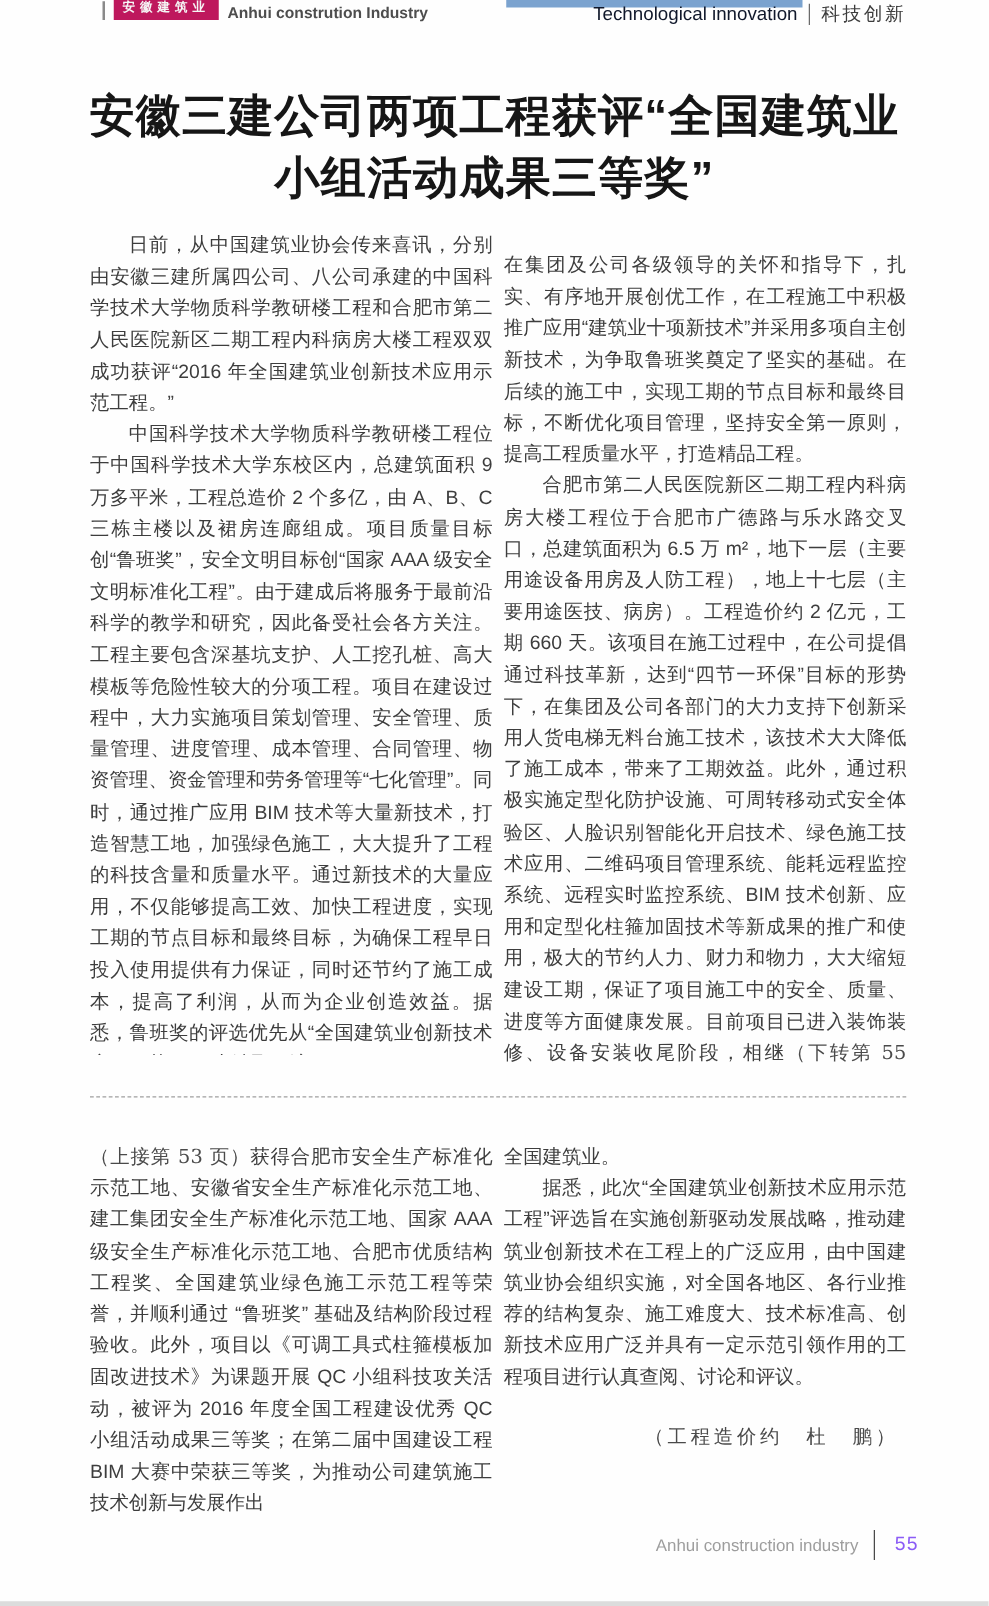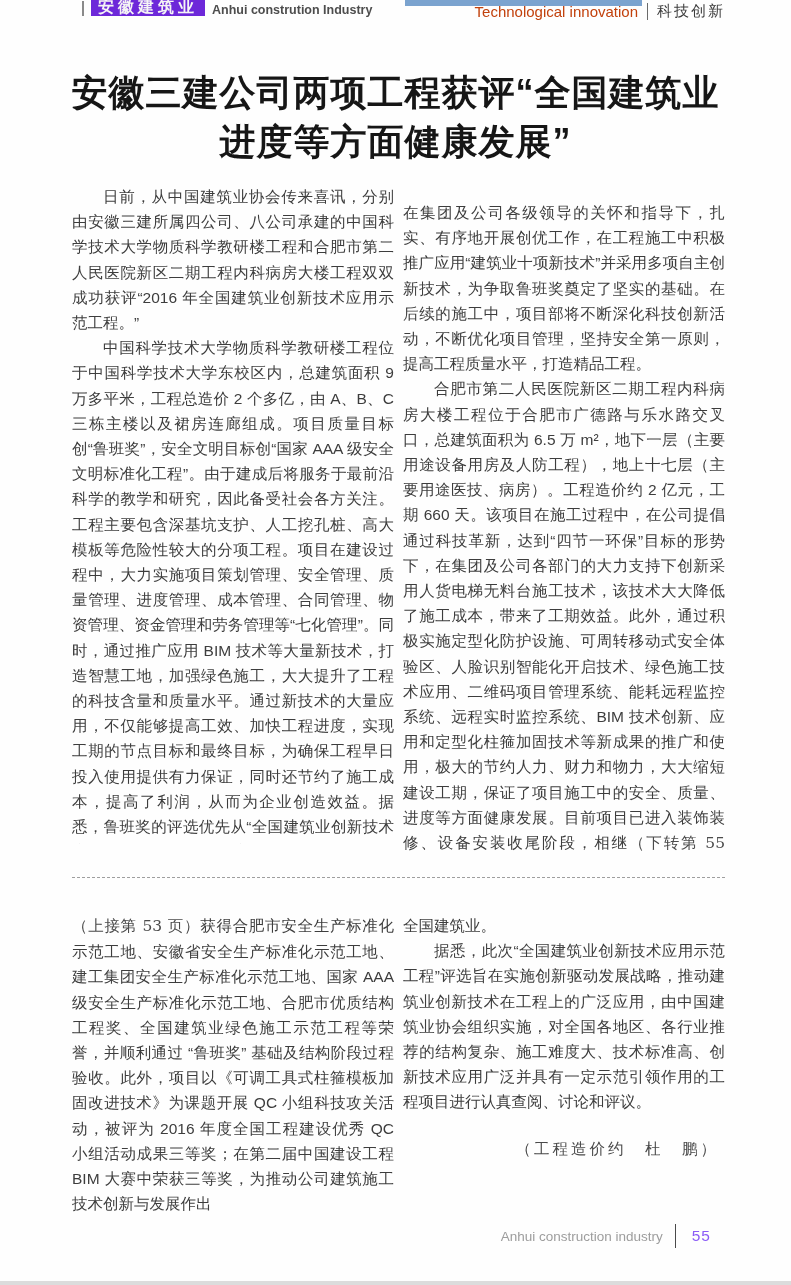--- a/index.html
+++ b/index.html
@@ -13,38 +13,38 @@
     overflow: hidden;
   }
 
   
   .hdr-left {
     position: absolute; left: 82px; top: 0;
     display: flex; align-items: flex-start;
   }
   .hdr-tick { width: 2px; height: 15px; background: #8a8a8a; margin-right: 7px; margin-top: 1px; }
   .hdr-brand-box {
-    background: #6d28d9; color: #f5f5f5;
-    font-size: 16px; font-weight: bold; letter-spacing: 4px;
+    background: #be185d; color: #f5f5f5;
+    font-size: 10px; font-weight: bold; letter-spacing: 4px;
     padding: 0 7px; height: 16px; line-height: 13px;
     overflow: hidden; display: block;
   }
   .hdr-brand-en {
     font-size: 12.5px; font-weight: bold; color: #4d4d4d;
     margin-left: 7px; margin-top: 3px; white-space: nowrap;
   }
   .hdr-accent-bar {
     position: absolute; left: 405px; top: 0;
     width: 237px; height: 6px; background: #7ba3cf;
   }
   .hdr-right {
     position: absolute; right: 66px; top: 2px;
     display: flex; align-items: center;
   }
-  .hdr-section-en { color: #c2410c; font-size: 15px; white-space: nowrap; }
+  .hdr-section-en { color: #0f172a; font-size: 15px; white-space: nowrap; }
   .hdr-sep { width: 1px; height: 17px; background: #6b6b6b; margin: 0 9px; }
   .hdr-section-cn { color: #3c3c3c; font-size: 15px; letter-spacing: 2px; white-space: nowrap; }
 
   
   .title {
     position: absolute; left: 60px; width: 671px; top: 68px;
     text-align: center; color: #161616;
     font-weight: bold; font-size: 36px; line-height: 49px;
     letter-spacing: 1px;
   }
@@ -66,21 +66,21 @@
   .col-bl { left: 72px;  top: 913px; }
   .col-br { left: 403px; top: 913px; }
   .kai { font-family: "DejaVu Serif", serif; color: #4a4a4a; }
   .signature {
     text-align: right; padding-right: 6px; margin-top: 22px !important;
     letter-spacing: 3px;
   }
 
   
   .footer {
-    position: absolute; right: 80px; top: 1224px;
+    position: absolute; right: 56px; top: 1224px;
     display: flex; align-items: center;
   }
   .footer-journal { color: #9d9d9d; font-size: 13.5px; white-space: nowrap; }
   .footer-sep { width: 1px; height: 24px; background: #4a4a4a; margin-left: 12px; margin-right: 16px; }
   .footer-page { color: #8b5cf6; font-size: 15.5px; letter-spacing: 1px; }
 
   .page-bottom-edge {
     position: absolute; left: 0; bottom: 0; width: 100%; height: 4px;
     background: #dcdcdc;
   }
@@ -97,29 +97,29 @@
   </div>
   <div class="hdr-accent-bar"></div>
   <div class="hdr-right">
     <span class="hdr-section-en">Technological innovation</span>
     <span class="hdr-sep"></span>
     <span class="hdr-section-cn">科技创新</span>
   </div>
 
   <div class="title">
     <div>安徽三建公司两项工程获评“全国建筑业</div>
-    <div>进度等方面健康发展”</div>
+    <div>小组活动成果三等奖”</div>
   </div>
 
   <div class="col col-tl">
     <p class="indent">日前，从中国建筑业协会传来喜讯，分别由安徽三建所属四公司、八公司承建的中国科学技术大学物质科学教研楼工程和合肥市第二人民医院新区二期工程内科病房大楼工程双双成功获评“2016 年全国建筑业创新技术应用示范工程。”</p>
     <p class="indent">中国科学技术大学物质科学教研楼工程位于中国科学技术大学东校区内，总建筑面积 9 万多平米，工程总造价 2 个多亿，由 A、B、C 三栋主楼以及裙房连廊组成。项目质量目标创“鲁班奖”，安全文明目标创“国家 AAA 级安全文明标准化工程”。由于建成后将服务于最前沿科学的教学和研究，因此备受社会各方关注。工程主要包含深基坑支护、人工挖孔桩、高大模板等危险性较大的分项工程。项目在建设过程中，大力实施项目策划管理、安全管理、质量管理、进度管理、成本管理、合同管理、物资管理、资金管理和劳务管理等“七化管理”。同时，通过推广应用 BIM 技术等大量新技术，打造智慧工地，加强绿色施工，大大提升了工程的科技含量和质量水平。通过新技术的大量应用，不仅能够提高工效、加快工程进度，实现工期的节点目标和最终目标，为确保工程早日投入使用提供有力保证，同时还节约了施工成本，提高了利润，从而为企业创造效益。据悉，鲁班奖的评选优先从“全国建筑业创新技术应用示范工程”中选取。该项目</p>
   </div>
   <div class="col col-tr">
-    <p>在集团及公司各级领导的关怀和指导下，扎实、有序地开展创优工作，在工程施工中积极推广应用“建筑业十项新技术”并采用多项自主创新技术，为争取鲁班奖奠定了坚实的基础。在后续的施工中，项目部将不断深化科技创新活动，不断优化项目管理，坚持安全第一原则，提高工程质量水平，打造精品工程。</p>
+    <p>在集团及公司各级领导的关怀和指导下，扎实、有序地开展创优工作，在工程施工中积极推广应用“建筑业十项新技术”并采用多项自主创新技术，为争取鲁班奖奠定了坚实的基础。在后续的施工中，实现工期的节点目标和最终目标，不断优化项目管理，坚持安全第一原则，提高工程质量水平，打造精品工程。</p>
     <p class="indent"><span>合肥市第二人民医院新区二期工程内科病房大楼工程位于合肥市广德路与乐水路交叉口，总建筑面积为 6.5 万 m²，地下一层（主要用途设备用房及人防工程），地上十七层（主要用途医技、病房）。工程造价约 2 亿元，工期 660 天。该项目在施工过程中，在公司提倡通过科技革新，达到“四节一环保”目标的形势下，在集团及公司各部门的大力支持下创新采用人货电梯无料台施工技术，该技术大大降低了施工成本，带来了工期效益。此外，通过积极实施定型化防护设施、可周转移动式安全体验区、人脸识别智能化开启技术、绿色施工技术应用、二维码项目管理系统、能耗远程监控系统、远程实时监控系统、BIM 技术创新、应用和定型化柱箍加固技术等新成果的推广和使用，极大的节约人力、财力和物力，大大缩短建设工期，保证了项目施工中的安全、质量、进度等方面健康发展。目前项目已进入装饰装修、设备安装收尾阶段，相继</span><span class="kai">（下转第 55 页）</span></p>
   </div>
 
   <div class="divider"></div>
 
   <div class="col col-bl">
     <p><span class="kai">（上接第 53 页）</span><span>获得合肥市安全生产标准化示范工地、安徽省安全生产标准化示范工地、建工集团安全生产标准化示范工地、国家 AAA 级安全生产标准化示范工地、合肥市优质结构工程奖、全国建筑业绿色施工示范工程等荣誉，并顺利通过 “鲁班奖” 基础及结构阶段过程验收。此外，项目以《可调工具式柱箍模板加固改进技术》为课题开展 QC 小组科技攻关活动，被评为 2016 年度全国工程建设优秀 QC 小组活动成果三等奖；在第二届中国建设工程 BIM 大赛中荣获三等奖，为推动公司建筑施工技术创新与发展作出</span></p>
   </div>
   <div class="col col-br">
     <p>全国建筑业。</p>

